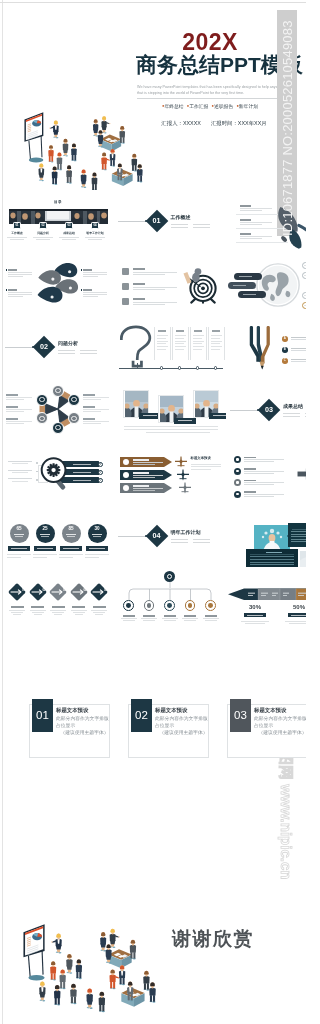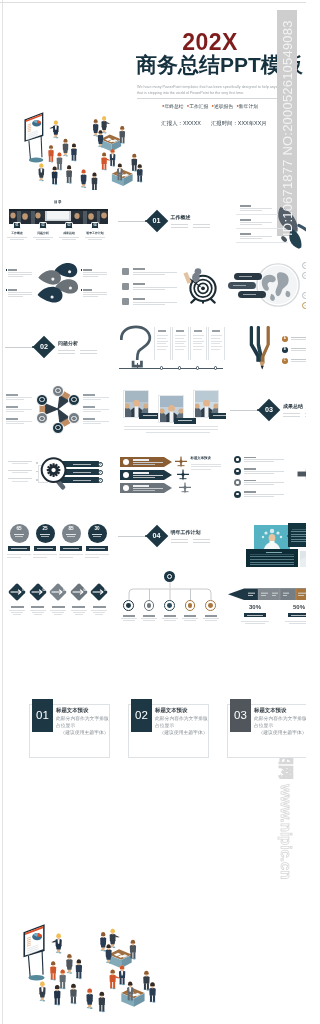--- a/index.html
+++ b/index.html
@@ -1082,14 +1082,15 @@
           <span style="position: static; display: block; white-space: nowrap; padding-left: 4.5px;">（建议使用主题字体）</span>
         </div>
       </div>
     </div>
 
   <div id="footer">
       <svg viewBox="0 0 222 222" width="100%" height="100%">
         <use href="#illo"></use>
       </svg>
     </div>
+  <div id="thanks">谢谢欣赏</div>
 
 </div>
 
 </body></html>

